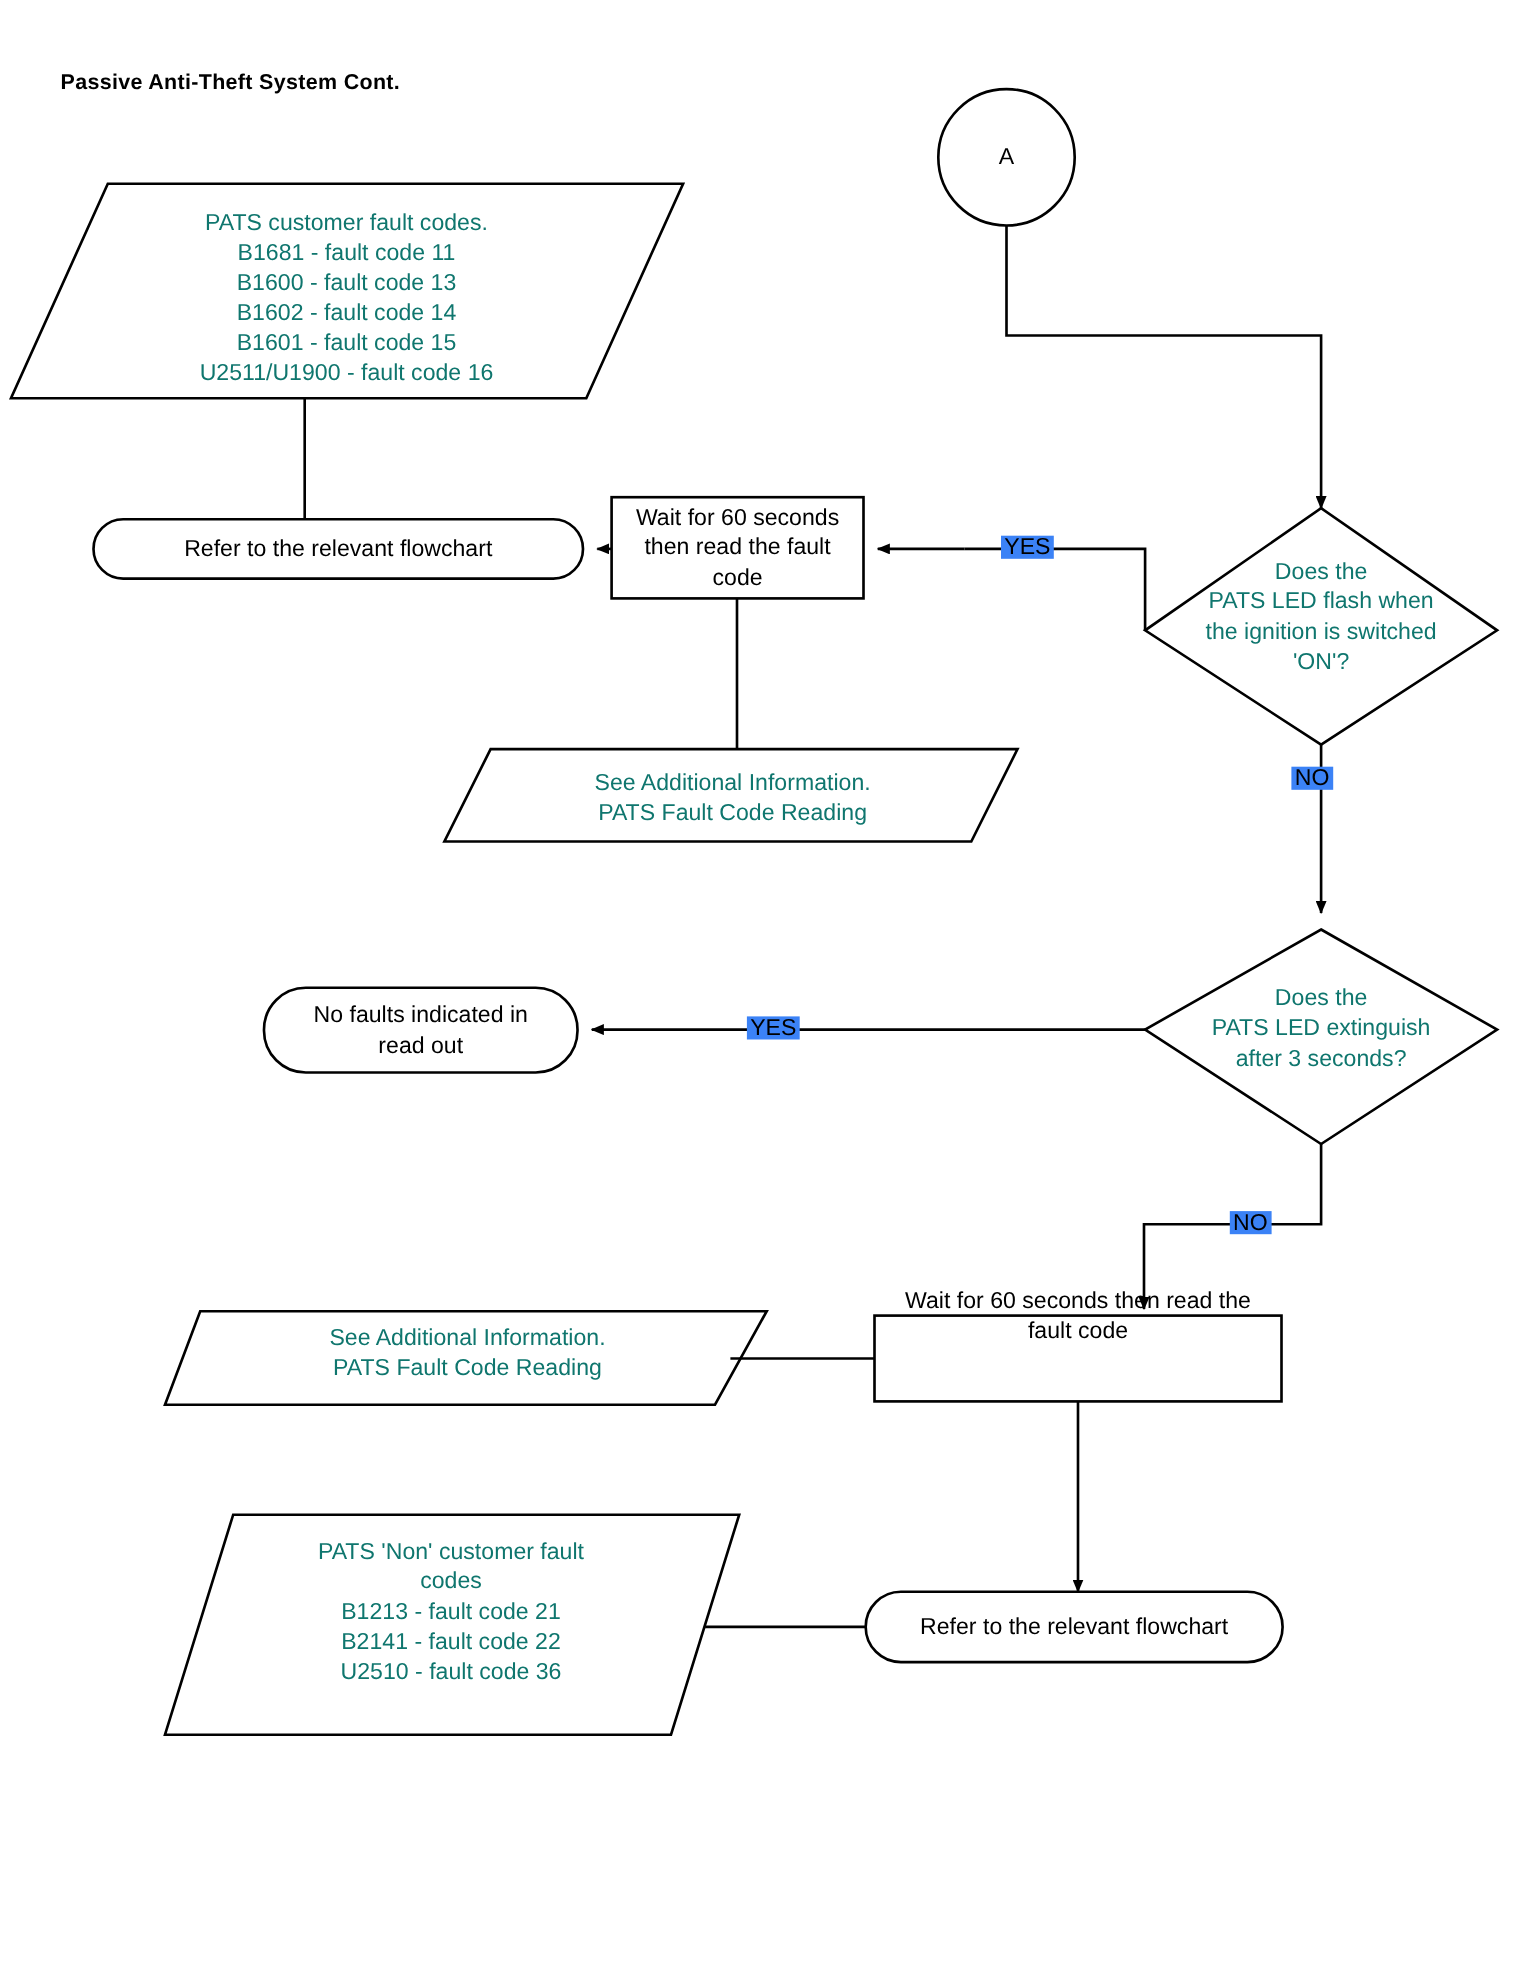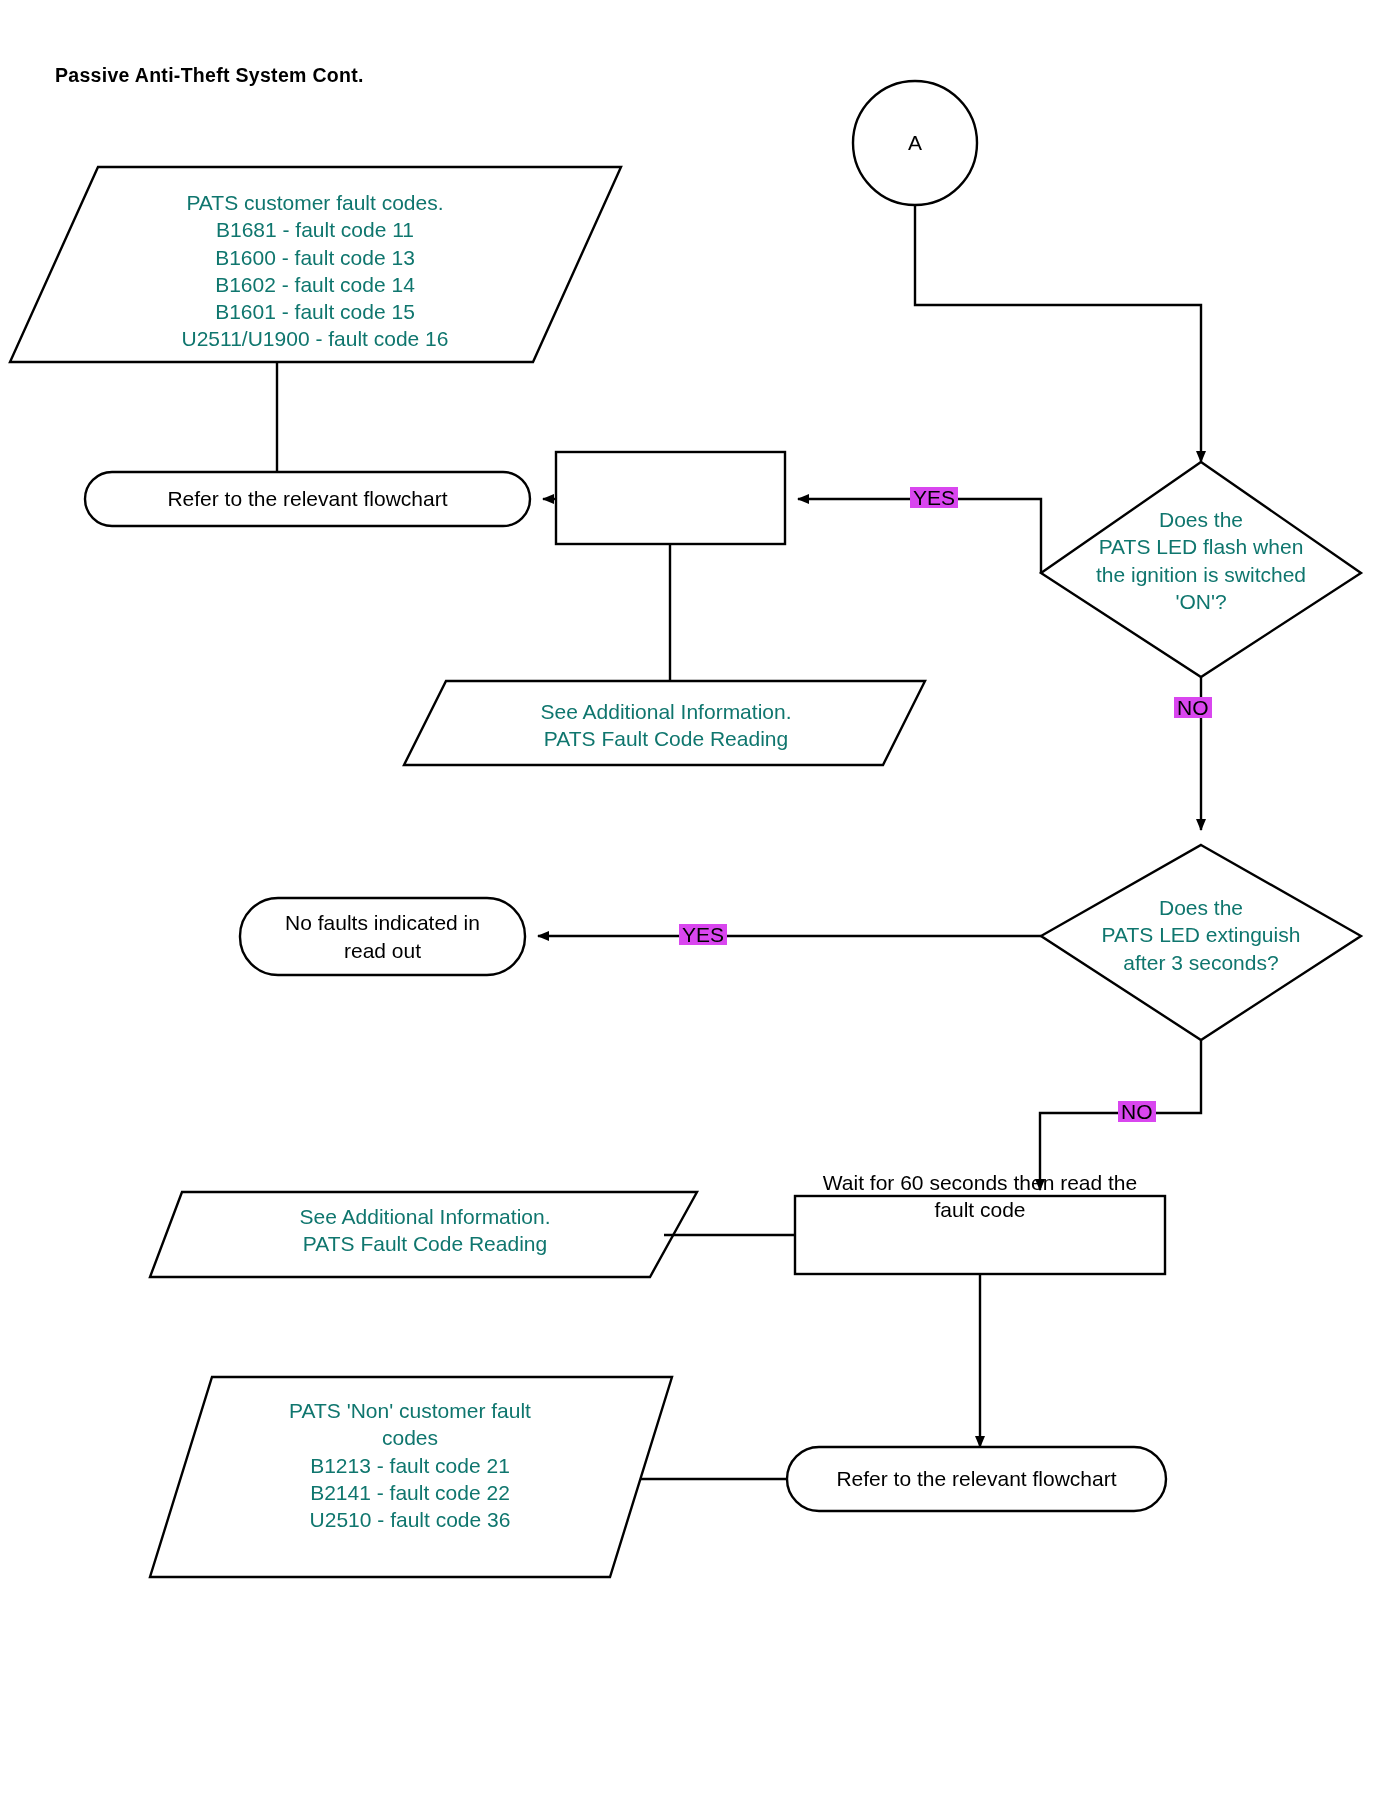--- a/index.html
+++ b/index.html
@@ -13,21 +13,21 @@
   .lbl{position:absolute;text-align:center;line-height:1.30;
        font-size:21px;color:#0f766e;white-space:pre-line;}
 
   #title{position:absolute;left:55px;top:26px;font-size:19.5px;font-weight:bold;
          letter-spacing:0.3px;margin-top:38px;}
 
   .nodecap{position:absolute;display:flex;align-items:center;justify-content:center;
            text-align:center;line-height:1.30;font-size:21px;}
 
   
-  .edgelbl{position:absolute;font-size:21px;background:#d946ef;
+  .edgelbl{position:absolute;font-size:21px;background:#3b82f6;
            padding:0 3px;line-height:1;}
 </style>
 </head>
 <body>
 
 <div id="page">
 
   <div id="title">Passive Anti-Theft System Cont.</div>
 
   <svg id="svg-layer" viewBox="0 0 1392 1804">
@@ -91,20 +91,23 @@
 
   <div class="lbl" style="left:70px;top:189px;width:490px;">PATS customer fault codes.
 B1681 - fault code 11
 B1600 - fault code 13
 B1602 - fault code 14
 B1601 - fault code 15
 U2511/U1900 - fault code 16</div>
 
   <div class="nodecap" style="left:85px;top:472px;width:445px;height:54px;">Refer to the relevant flowchart</div>
 
+  <div class="nodecap" style="left:558px;top:452px;width:225px;height:92px;white-space:pre-line;">Wait for 60 seconds
+then read the fault
+code</div>
 
   <div class="lbl" style="left:1041px;top:506px;width:320px;">Does the
 PATS LED flash when
 the ignition is switched
 'ON'?</div>
 
   <div class="lbl" style="left:446px;top:698px;width:440px;">See Additional Information.
 PATS Fault Code Reading</div>
 
   <div class="nodecap" style="left:240px;top:898px;width:285px;height:77px;white-space:pre-line;">No faults indicated in

